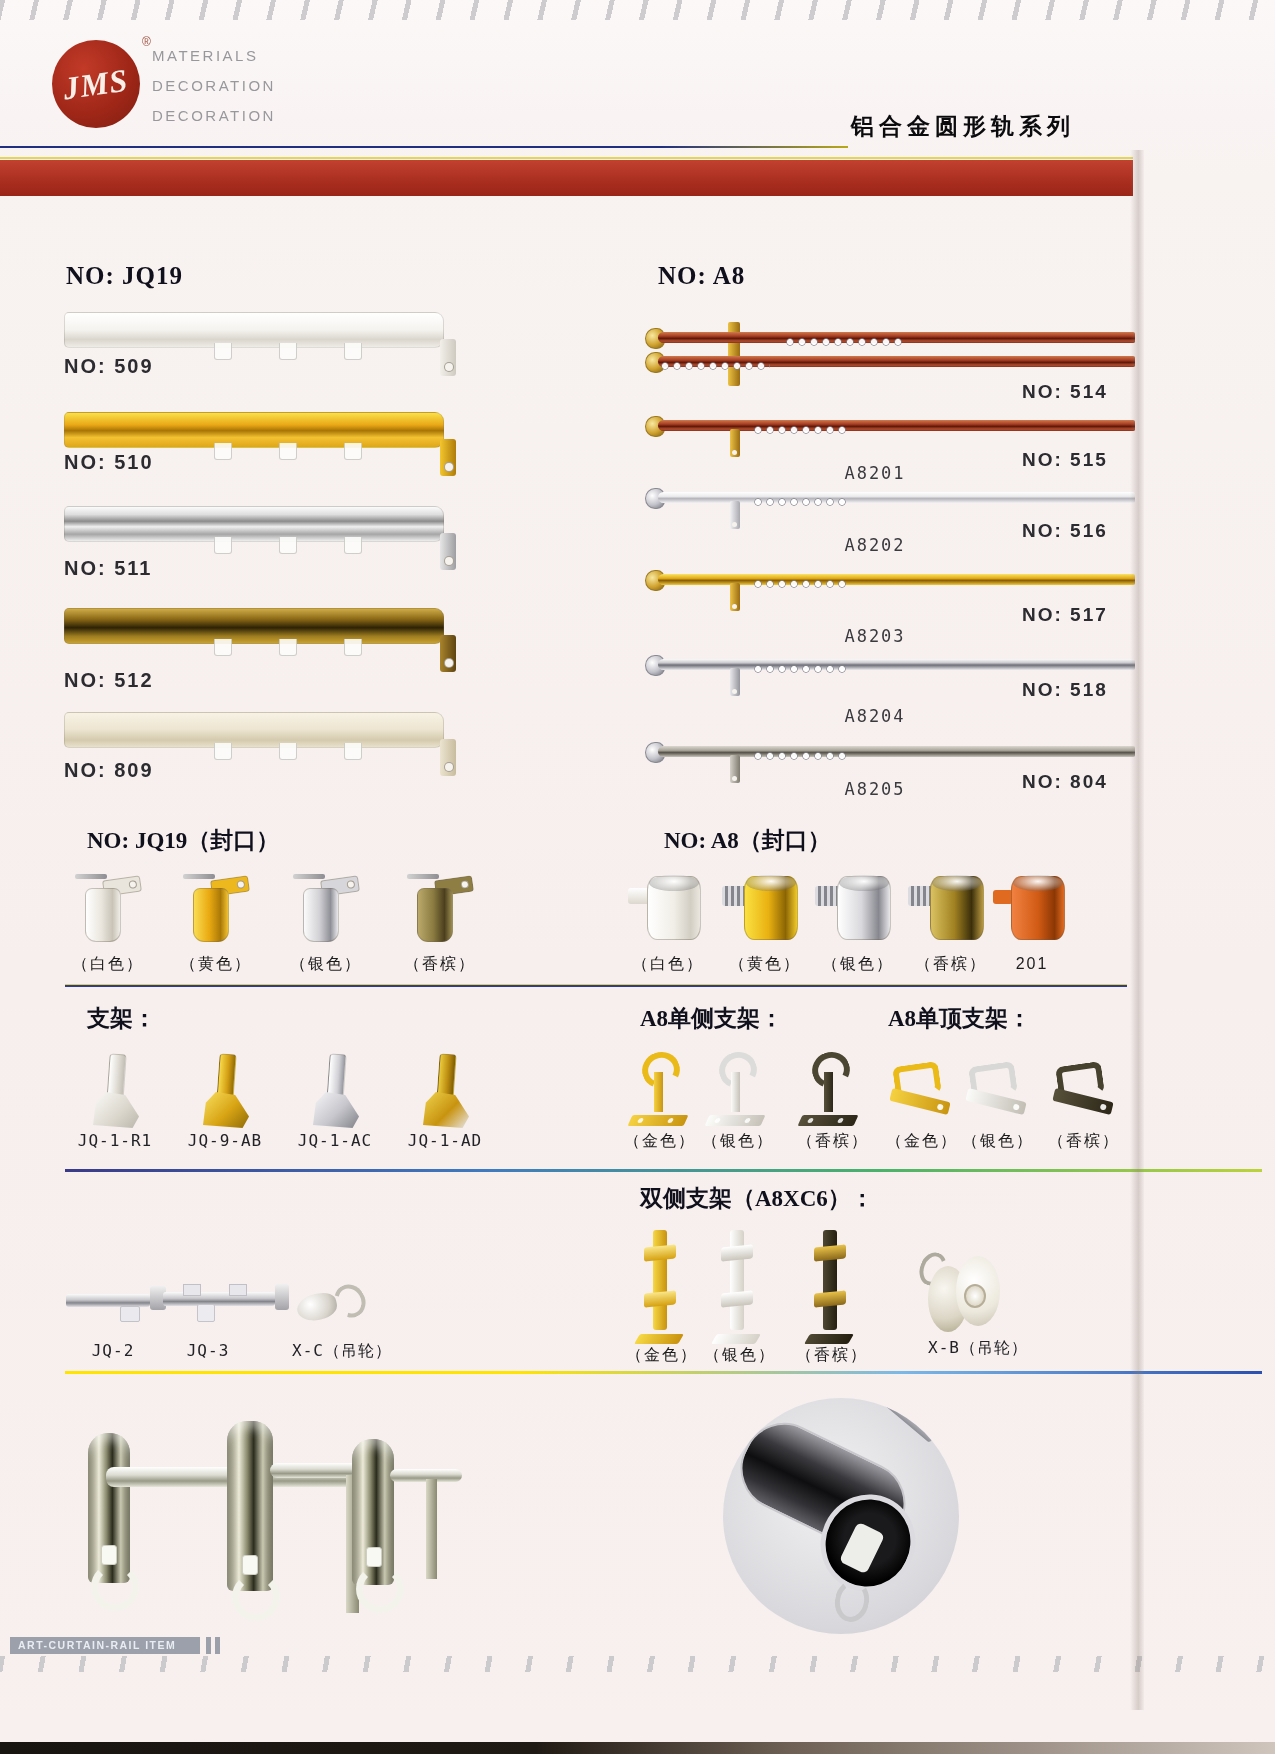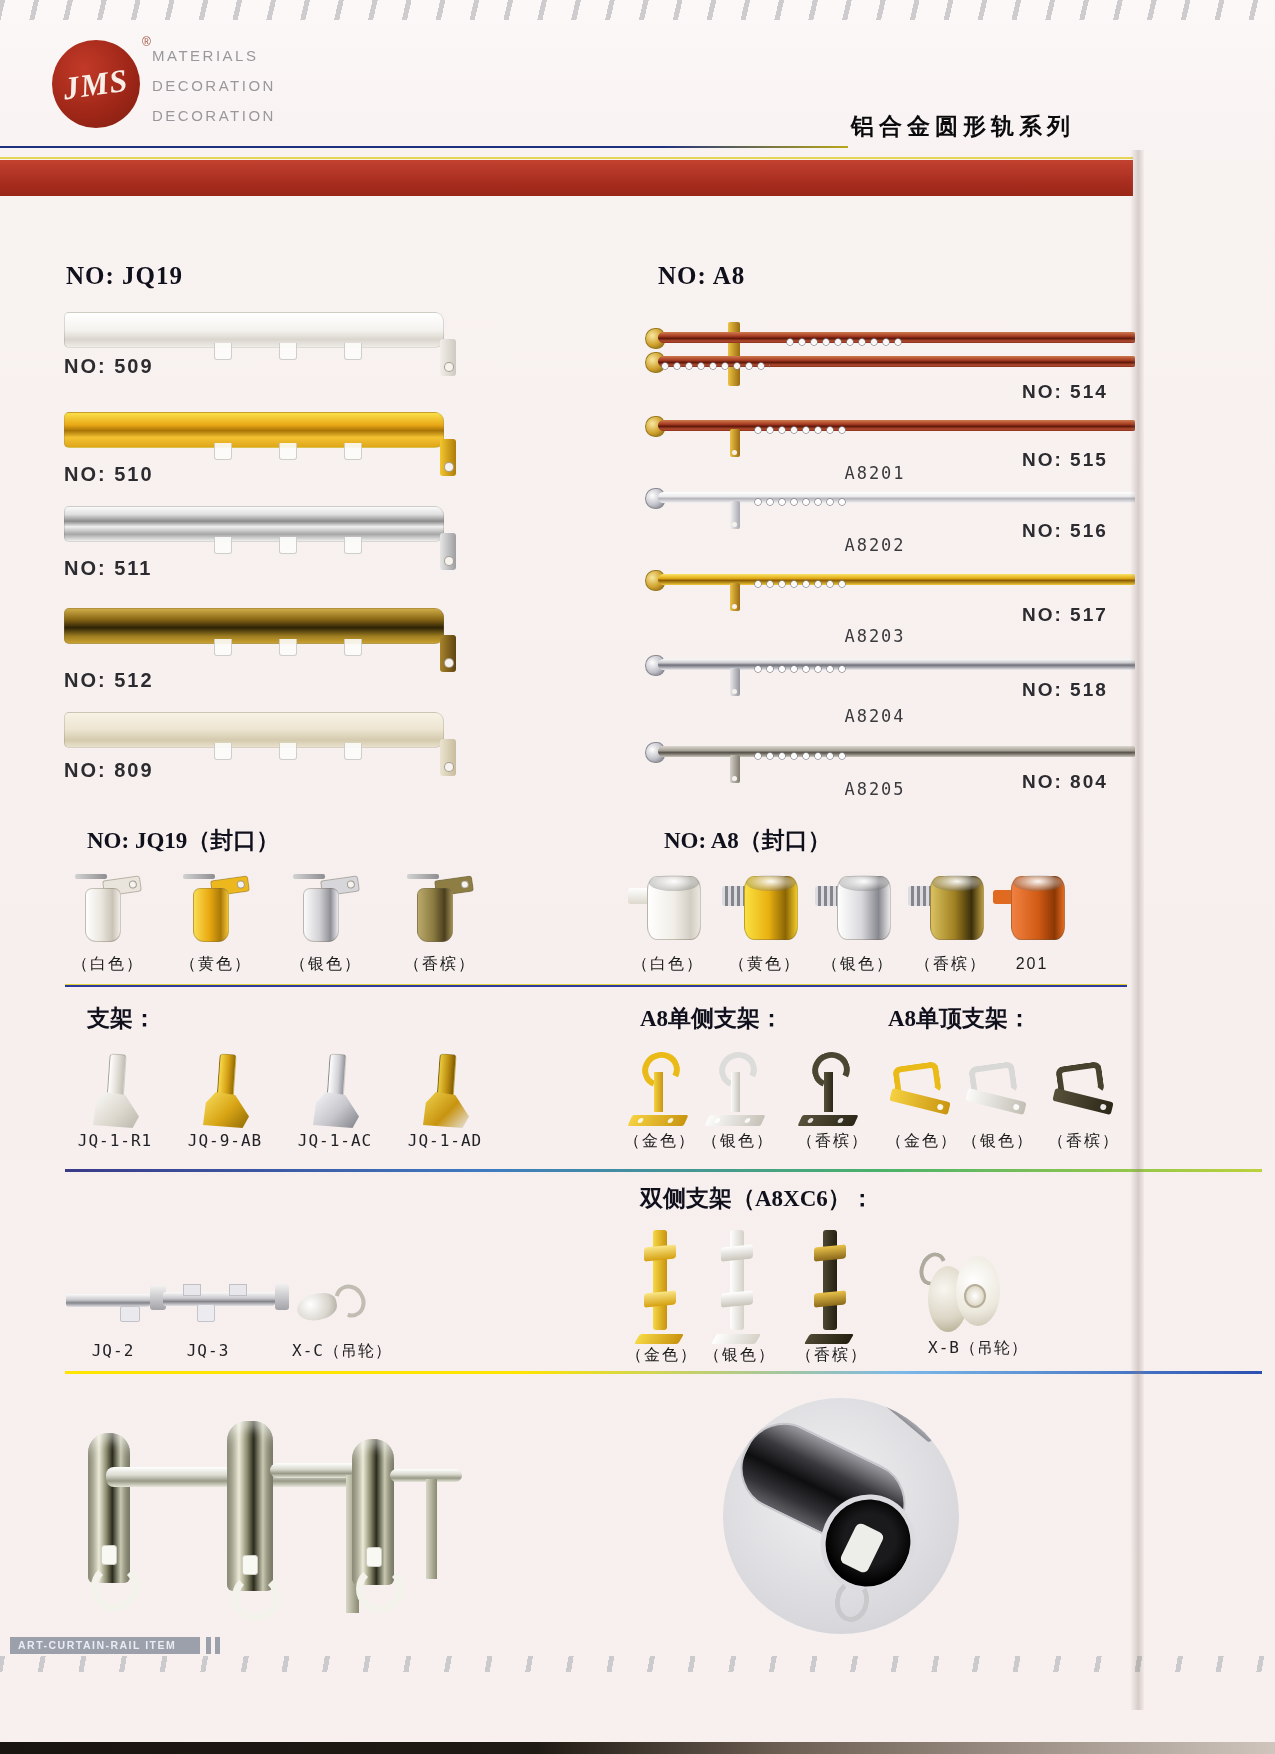--- a/index.html
+++ b/index.html
@@ -228,21 +228,21 @@
   </div>
   <span class="abs no-label" style="left:64px;top:356px">NO: 509</span>
 
   <div class="abs track t-gold" style="top:412px">
     <i class="bar"></i>
     <i class="tab" style="left:150px"></i>
     <i class="tab" style="left:215px"></i>
     <i class="tab" style="left:280px"></i>
     <i class="endb"></i>
   </div>
-  <span class="abs no-label" style="left:64px;top:464px">NO: 510</span>
+  <span class="abs no-label" style="left:64px;top:452px">NO: 510</span>
 
   <div class="abs track t-silver" style="top:506px">
     <i class="bar"></i>
     <i class="tab" style="left:150px"></i>
     <i class="tab" style="left:215px"></i>
     <i class="tab" style="left:280px"></i>
     <i class="endb"></i>
   </div>
   <span class="abs no-label" style="left:64px;top:558px">NO: 511</span>
 

